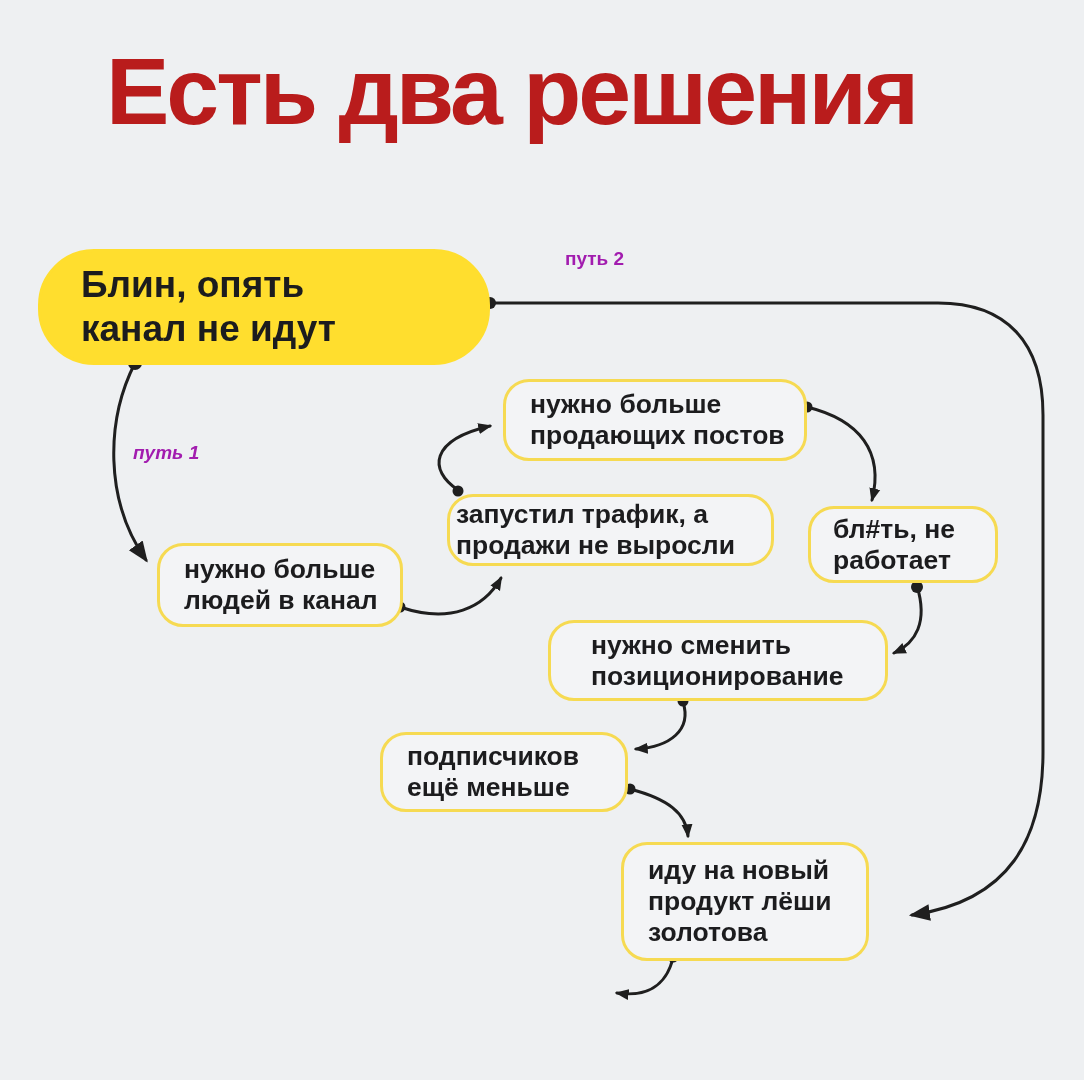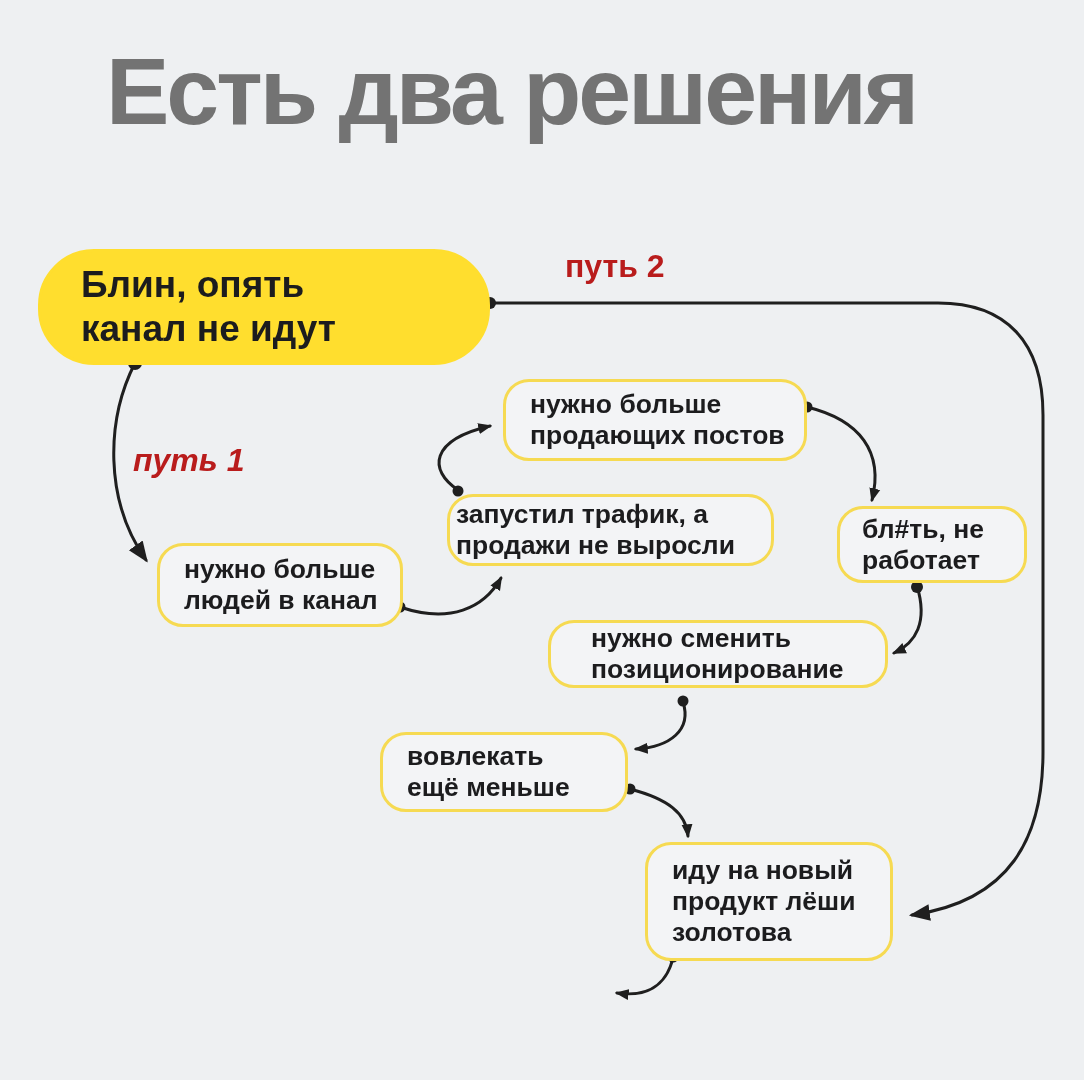--- a/index.html
+++ b/index.html
@@ -6,47 +6,47 @@
   body{
     width:1084px;height:1080px;overflow:hidden;position:relative;
     background:#eef0f2;
     font-family:"Liberation Sans","DejaVu Sans",sans-serif;
     color:#1c1c1e;
   }
   .canvas{position:absolute;inset:0;width:1084px;height:1080px;}
   .title{
     position:absolute;left:106px;top:44px;width:960px;
     font-size:95px;font-weight:bold;letter-spacing:-3px;line-height:1.0;
-    color:#737373;white-space:nowrap;
+    color:#b91c1c;white-space:nowrap;
   }
   .path-label{
-    position:absolute;font-size:32px;font-weight:bold;color:#b91c1c;
+    position:absolute;font-size:19px;font-weight:bold;color:#a21caf;
     white-space:nowrap;
   }
   #label-path2{left:565px;top:248px;}
   #label-path1{left:133px;top:442px;font-style:italic;}
   .node{
     position:absolute;display:flex;flex-direction:column;justify-content:center;
     box-sizing:border-box;
     background:#f3f4f6;
     border:3px solid #f6da52;
     border-radius:26px;
     font-size:26.5px;font-weight:bold;line-height:1.16;
     white-space:pre-line;
   }
   .node.filled{background:#ffde2e;border-color:#ffde2e;}
   #node-start{left:38px;top:249px;width:452px;height:116px;border-radius:56px;
     padding-left:40px;font-size:37px;line-height:1.18;}
   #node-need-people{left:157px;top:543px;width:246px;height:84px;padding-left:24px;}
   #node-need-posts{left:503px;top:379px;width:304px;height:82px;padding-left:24px;}
   #node-traffic{left:447px;top:494px;width:327px;height:72px;padding-left:6px;}
-  #node-notwork{left:808px;top:506px;width:190px;height:77px;padding-left:22px;border-radius:26px;margin-left:29px;}
-  #node-repos{left:548px;top:620px;width:340px;height:68px;padding-left:40px;}
+  #node-notwork{left:808px;top:506px;width:190px;height:77px;padding-left:22px;border-radius:26px;}
+  #node-repos{left:548px;top:620px;width:340px;height:81px;padding-left:40px;}
   #node-activity{left:380px;top:732px;width:248px;height:80px;padding-left:24px;}
-  #node-newprod{left:645px;top:842px;width:248px;height:119px;padding-left:24px;}
+  #node-newprod{left:621px;top:842px;width:248px;height:119px;padding-left:24px;}
   #node-engage{left:240px;top:908px;width:368px;height:109px;border-radius:42px;padding-left:26px;}
   svg.arrows{position:absolute;inset:0;pointer-events:none;}
   svg.arrows path{fill:none;stroke:#1f1f1f;stroke-width:3;stroke-linecap:round;}
   svg.arrows circle{fill:#1f1f1f;stroke:none;}
   svg.arrows marker path{fill:#1f1f1f;stroke:none;}
 </style>
 </head>
 <body>
 
 <div class="canvas">
@@ -106,21 +106,21 @@
 
   <div class="node" id="node-traffic">запустил трафик, а
 продажи не выросли</div>
 
   <div class="node" id="node-notwork">бл#ть, не
 работает</div>
 
   <div class="node" id="node-repos">нужно сменить
 позиционирование</div>
 
-  <div class="node" id="node-activity">вовлекать
+  <div class="node" id="node-activity">подписчиков
 ещё меньше</div>
 
   <div class="node" id="node-newprod">иду на новый
 продукт лёши
 золотова</div>
 
 
 </div>
 
 </body></html>

